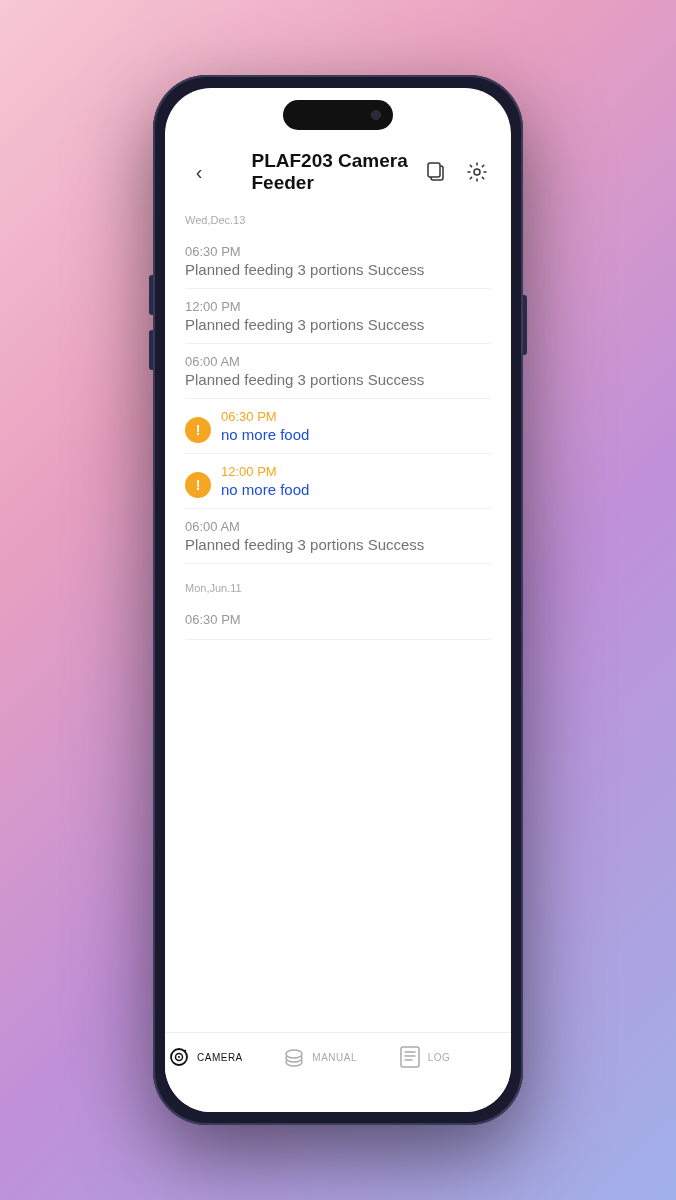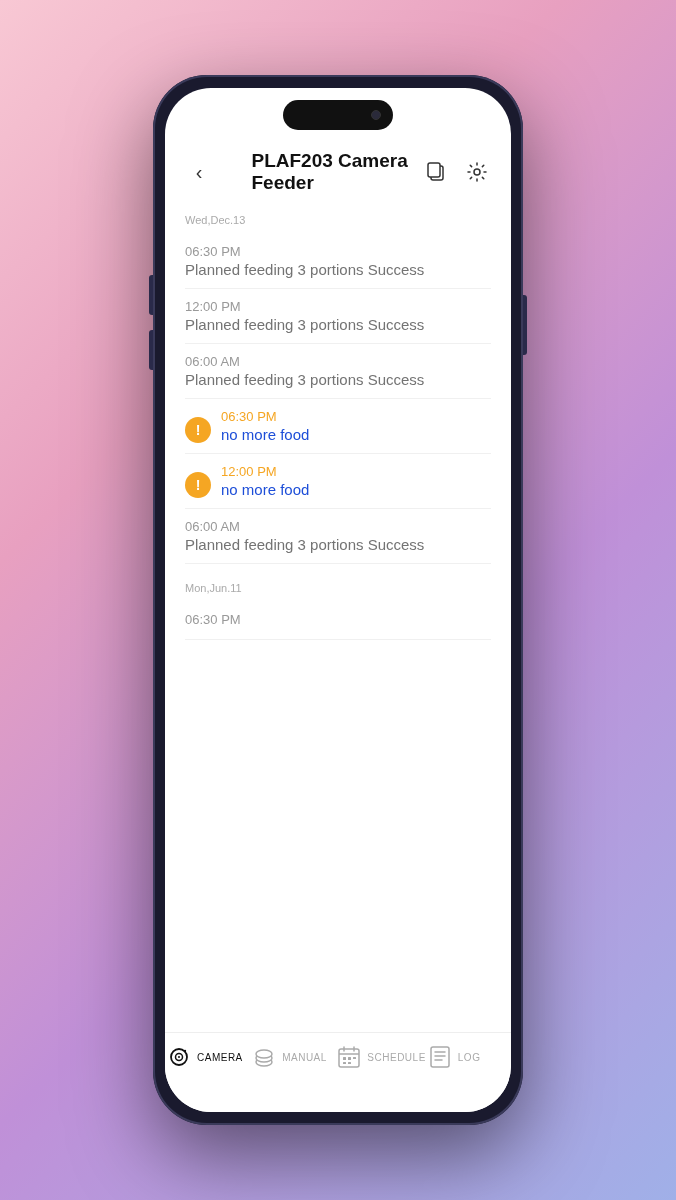--- a/index.html
+++ b/index.html
@@ -326,35 +326,20 @@
           <div class="tab-icon">
             <svg width="26" height="26" viewBox="0 0 26 26" fill="none">
               <ellipse cx="13" cy="18" rx="8" ry="4" stroke="#aaa" stroke-width="1.5"></ellipse>
               <ellipse cx="13" cy="14" rx="8" ry="4" stroke="#aaa" stroke-width="1.5" fill="white"></ellipse>
               <ellipse cx="13" cy="10" rx="8" ry="4" stroke="#aaa" stroke-width="1.5" fill="white"></ellipse>
             </svg>
           </div>
           <span class="tab-label">MANUAL</span>
         </div>
 
-        <div class="tab-item">
-          <div class="tab-icon">
-            <svg width="26" height="26" viewBox="0 0 26 26" fill="none">
-              <rect x="3" y="5" width="20" height="18" rx="2" stroke="#aaa" stroke-width="1.5"></rect>
-              <path d="M3 10h20" stroke="#aaa" stroke-width="1.5"></path>
-              <path d="M8 3v4M18 3v4" stroke="#aaa" stroke-width="1.5" stroke-linecap="round"></path>
-              <rect x="7" y="13" width="3" height="3" rx="0.5" fill="#aaa"></rect>
-              <rect x="12" y="13" width="3" height="3" rx="0.5" fill="#aaa"></rect>
-              <rect x="7" y="18" width="3" height="2" rx="0.5" fill="#aaa"></rect>
-              <rect x="12" y="18" width="3" height="2" rx="0.5" fill="#aaa"></rect>
-              <rect x="17" y="13" width="3" height="2" rx="0.5" fill="#aaa"></rect>
-            </svg>
-          </div>
-          <span class="tab-label">SCHEDULE</span>
-        </div>
 
         <div class="tab-item">
           <div class="tab-icon">
             <svg width="26" height="26" viewBox="0 0 26 26" fill="none">
               <rect x="4" y="3" width="18" height="20" rx="2" stroke="#aaa" stroke-width="1.5"></rect>
               <path d="M8 8h10M8 12h10M8 16h7" stroke="#aaa" stroke-width="1.5" stroke-linecap="round"></path>
             </svg>
           </div>
           <span class="tab-label">LOG</span>
         </div>

